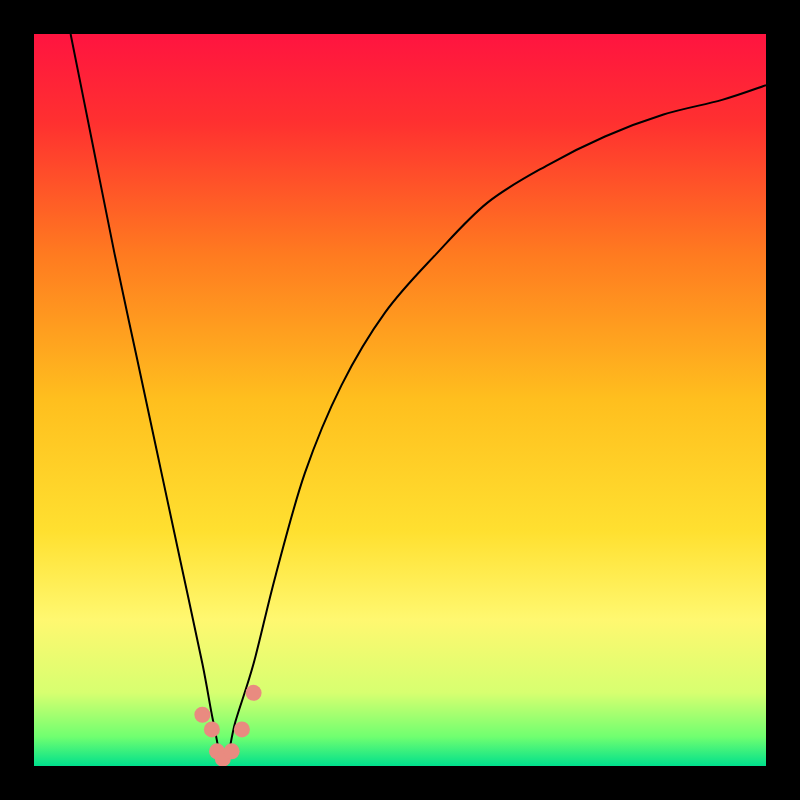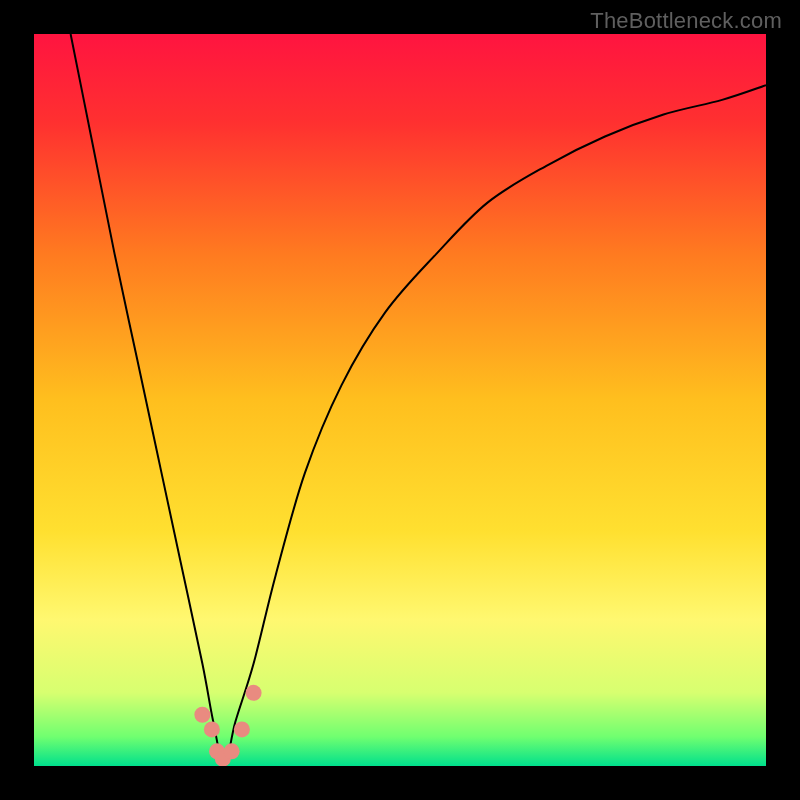--- a/index.html
+++ b/index.html
@@ -37,21 +37,20 @@
     user-select: none;
   }
   svg {
     display: block;
   }
 </style>
 </head>
 <body>
 
 <div class="frame">
-  <div class="watermark">TheBottleneck.com</div>
 
   <div class="plot-area">
     <svg id="chart-svg" viewBox="0 0 732 732" width="732" height="732">
       <defs>
         <linearGradient id="bg-grad" x1="0" y1="0" x2="0" y2="1">
             <stop offset="0%" stop-color="#ff1440"></stop>
             <stop offset="12%" stop-color="#ff3030"></stop>
             <stop offset="30%" stop-color="#ff7a20"></stop>
             <stop offset="50%" stop-color="#ffbf1e"></stop>
             <stop offset="68%" stop-color="#ffe030"></stop>

